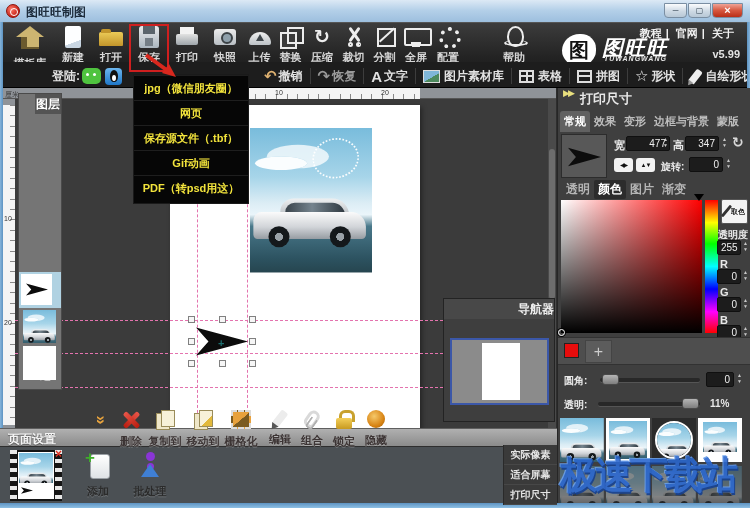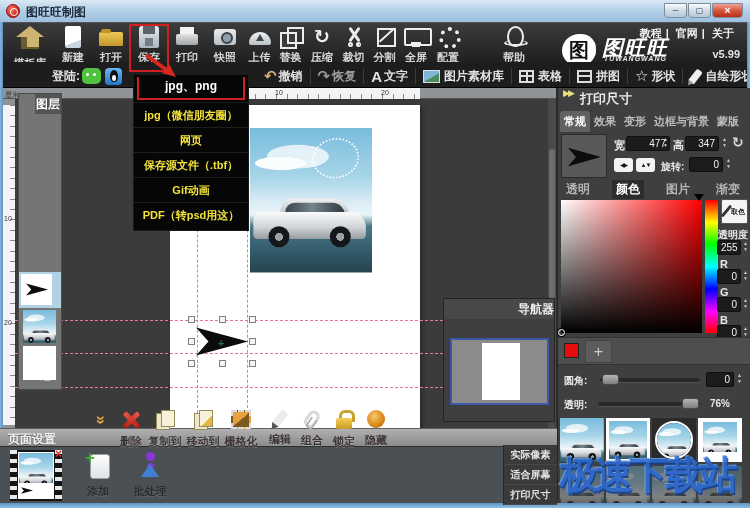--- a/index.html
+++ b/index.html
@@ -156,21 +156,21 @@
   .rp-tabs { position:absolute; left:2px; top:23px; display:flex; }
   .rtab { padding:3px 4px; font-size:11px; font-weight:bold; color:#bdbdbd; }
   .rtab.active { background:#616161; color:#fff; border-radius:3px 3px 0 0; }
   .rp-prev { position:absolute; left:3px; top:46px; width:46px; height:44px; background:#585858; border:1px solid #2c2c2c; }
   .rp-prev .arrow { position:absolute; left:6px; top:9px; width:33px; height:26px; }
   .rlbl { position:absolute; font-weight:bold; color:#e8e8e8; font-size:11px; }
   .vbox { position:absolute; background:#1c1c1c; border:1px solid #101010; color:#f0f0f0; font-size:10px; text-align:right; padding:1px 3px 0; height:15px; border-radius:2px; }
   .spin { position:absolute; width:9px; font-size:5px; line-height:5.5px; color:#c8c8c8; text-align:center; }
   .flipbtn { position:absolute; width:19px; height:14px; background:#f2f2f2; border-radius:3px; color:#111; font-size:6px; text-align:center; line-height:14px; font-weight:bold; letter-spacing:-1px; }
   .rot-ic { position:absolute; color:#d8d8d8; font-size:14px; font-weight:bold; }
-  .fill-tabs { position:absolute; left:4px; top:92px; display:flex; gap:18px; }
+  .fill-tabs { position:absolute; left:4px; top:92px; display:flex; gap:0; }
   .ftab { font-size:12px; font-weight:bold; color:#b5b5b5; padding:1px 4px; }
   .ftab.active { color:#fff; background:#2c2c2c; border-radius:2px; }
   .sv { position:absolute; left:3px; top:112px; width:141px; height:133px;
     background:linear-gradient(to top,#000,rgba(0,0,0,0)),linear-gradient(to right,#fff,#f00); }
   .sv .mark { position:absolute; left:-3px; bottom:-3px; width:7px; height:7px; border:1px solid #fff; border-radius:50%; box-shadow:0 0 0 1px #000; }
   .sv .tri { position:absolute; right:-2px; top:-6px; border-left:5px solid transparent; border-right:5px solid transparent; border-top:7px solid #000; }
   .hue { position:absolute; left:147px; top:112px; width:13px; height:133px;
     background:linear-gradient(180deg,#f00 0%,#ff0 17%,#0f0 33%,#0ff 50%,#00f 67%,#f0f 84%,#f00 100%); }
   .pick-btn { position:absolute; left:163px; top:111px; width:27px; height:25px; background:#f4f4f4; border:1px solid #555; border-radius:2px; color:#222; font-size:7px; font-weight:bold; text-align:right; line-height:24px; padding-right:2px; }
   .pick-btn::before{content:"";position:absolute;left:3px;top:4px;width:3px;height:14px;background:#333;border-radius:1px;transform:rotate(40deg);}
@@ -376,21 +376,20 @@
           <div class="car-body"></div>
         <div class="wheel w1"></div>
           <div class="wheel w2"></div>
       </div>
     </div>
     <div class="lthumb lay-white"></div>
     <div class="sel-all">全选</div>
   </div>
 
   <div class="abs save-menu">
-    <div class="sm-item first" style="border-top:none">jpg、png</div>
     <div class="sm-item">jpg（微信朋友圈）</div>
     <div class="sm-item">网页</div>
     <div class="sm-item">保存源文件（.tbf）</div>
     <div class="sm-item">Gif动画</div>
     <div class="sm-item">PDF（转psd用这）</div>
   </div>
   <svg class="abs menu-arrow" width="42" height="26">
     <line x1="6" y1="2" x2="28" y2="18" stroke="#d8281e" stroke-width="4"></line>
     <polygon points="36,24 22,20 29,11" fill="#d8281e"></polygon>
   </svg>
@@ -459,21 +458,21 @@
 
     <span class="rlbl" style="left:6px;top:286px;font-size:10px">圆角:</span>
     <div class="slider-track" style="left:42px;top:290px;width:100px"></div>
     <div class="slider-hd" style="left:44px;top:286px"></div>
     <span class="vbox" style="left:148px;top:284px;width:28px">0</span>
     <span class="spin" style="left:177px;top:285px"><span>▲</span><br><span>▼</span></span>
 
     <span class="rlbl" style="left:6px;top:310px;font-size:10px">透明:</span>
     <div class="slider-track" style="left:40px;top:314px;width:102px"></div>
     <div class="slider-hd" style="left:124px;top:310px"></div>
-    <span class="rlbl" style="left:152px;top:310px;font-size:10px">76%</span>
+    <span class="rlbl" style="left:152px;top:310px;font-size:10px">11%</span>
 
     <div class="rthumb car-thumb" style="left:2px;top:330px">
       <div class="car-scene" style="transform:scale(.30)">
           <div class="cloud"></div>
           <div class="car-top"></div>
           <div class="car-win"></div>
           <div class="car-body"></div>
           <div class="wheel w1"></div>
           <div class="wheel w2"></div>
         </div>

